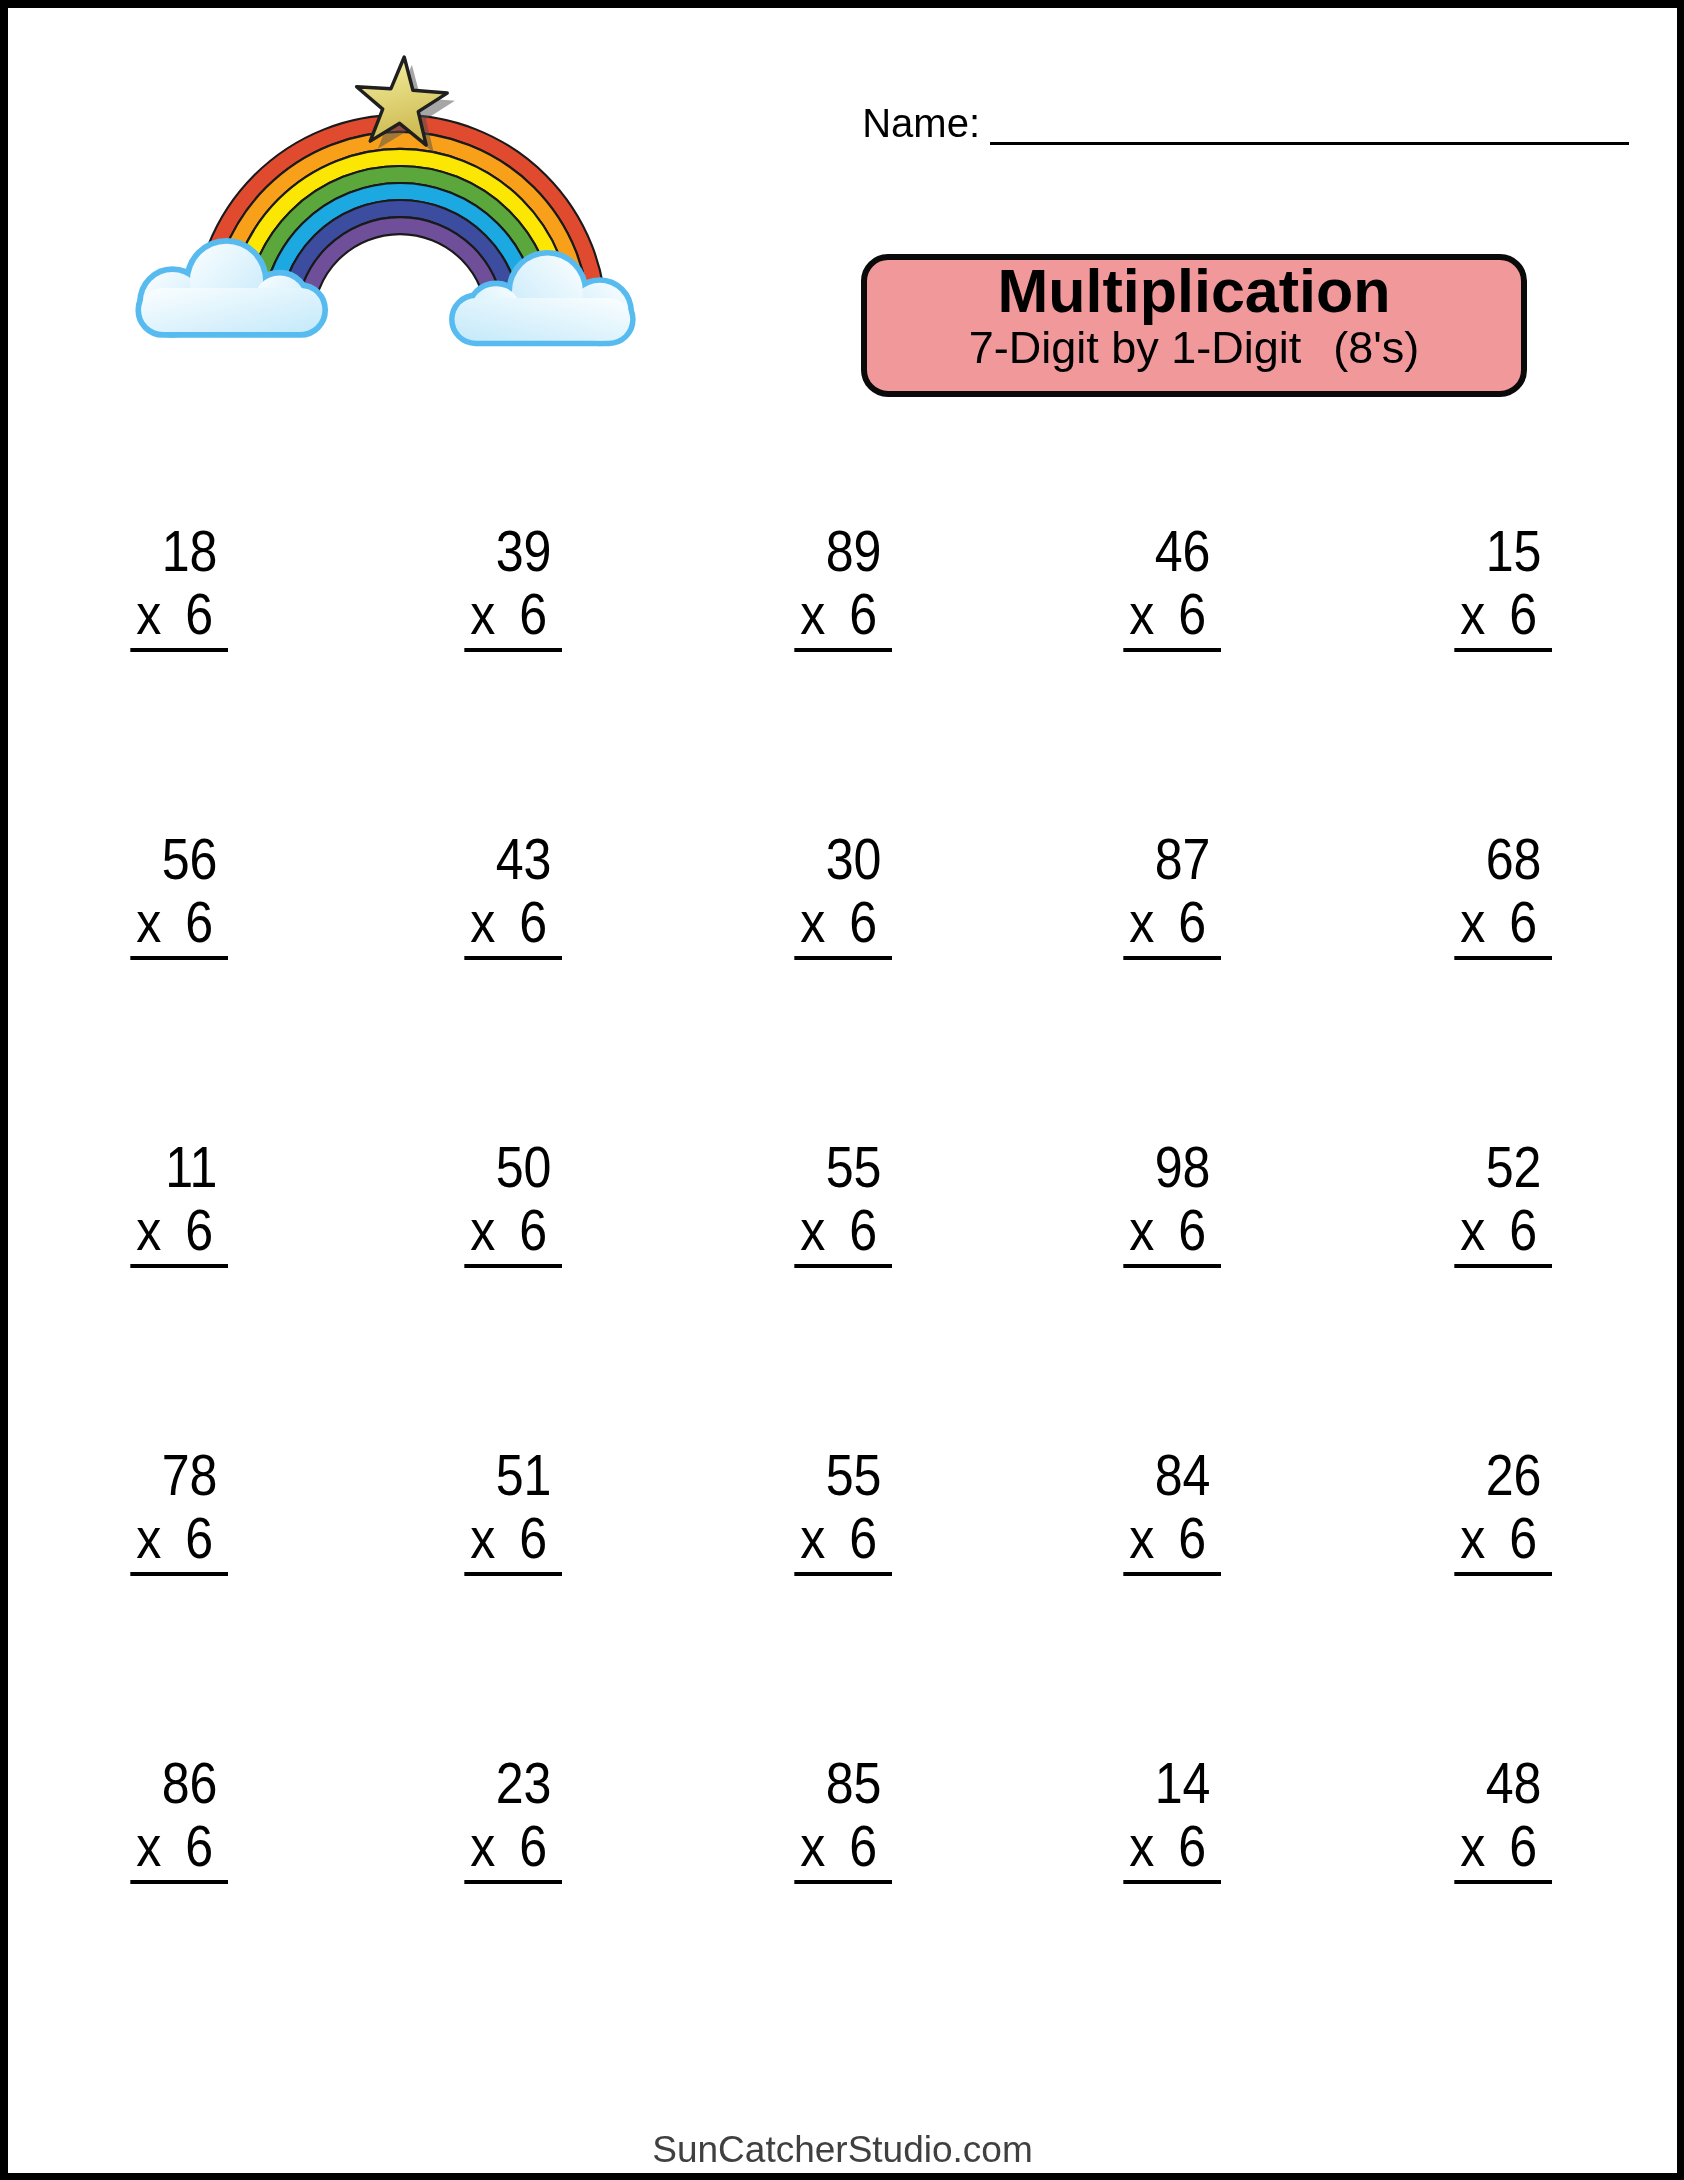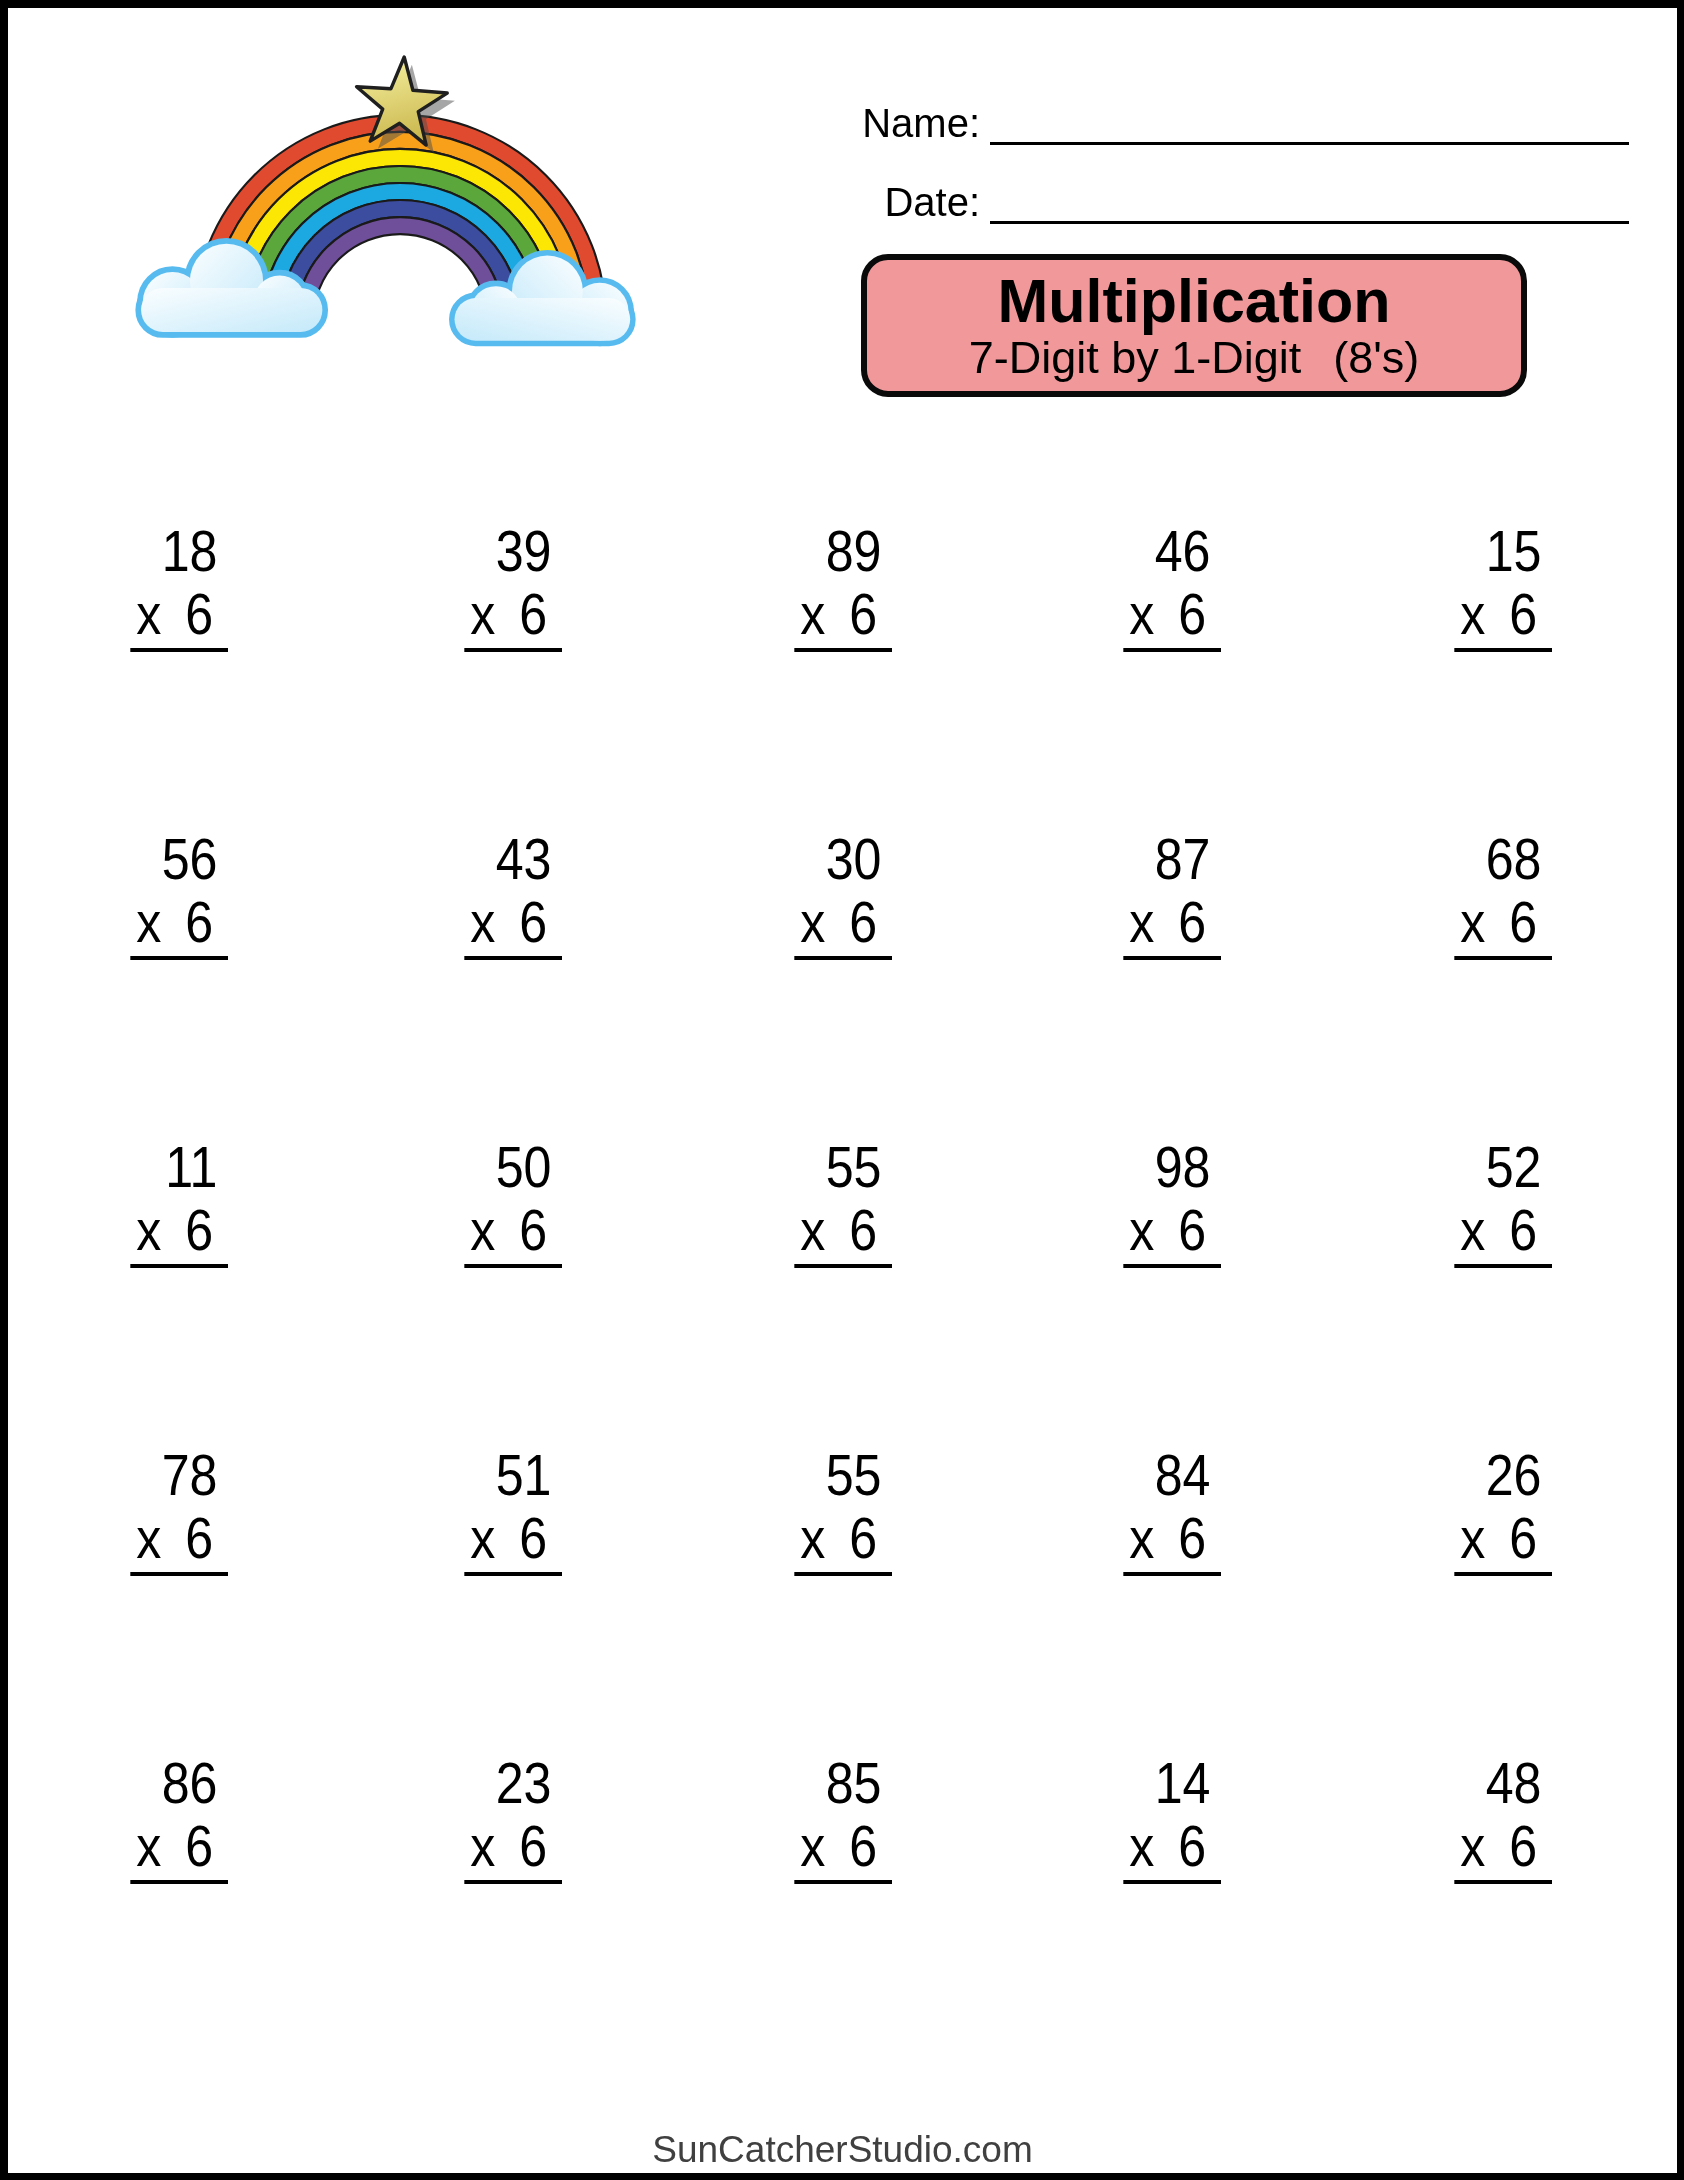--- a/index.html
+++ b/index.html
@@ -14,21 +14,21 @@
   
   .field-row{position:absolute;left:840px;width:781px;display:flex;align-items:flex-end;}
   .field-row .lbl{width:132px;text-align:right;font-size:40px;line-height:1;padding-bottom:1.7px;}
   .field-row .line{flex:1;margin-left:10.2px;border-bottom:3.4px solid #000;height:37px;}
   #name-row{top:95px;}
   #date-row{top:174px;}
   
   .title-box{
     position:absolute;left:853px;top:246px;width:666px;height:143px;box-sizing:border-box;
     border:6.8px solid #0a0a0a;border-radius:27px;
-    display:flex;flex-direction:column;align-items:center;justify-content:center;
+    display:flex;flex-direction:column;align-items:center;justify-content:flex-start;
   }
   .title-box .title{font-size:61px;font-weight:bold;line-height:1.02;letter-spacing:0px;}
   .title-box .subtitle{font-size:45px;line-height:1.05;margin-top:1.7px;}
   .title-box .subtitle .suffix{margin-left:32px;}
   
   .cell{position:absolute;width:111px;text-align:right;transform:scaleX(0.88);transform-origin:right top;}
   .cell .num{font-size:57px;line-height:1;padding-right:12px;white-space:nowrap;}
   .cell .mrow{display:flex;justify-content:space-between;font-size:57px;line-height:1;margin-top:6px;padding-left:6.8px;padding-right:17px;}
   .cell .rule{margin-top:5.1px;border-top:4.3px solid #000;height:0;}
   .cell .answer-space{height:102px;}
@@ -81,24 +81,20 @@
       <polygon points="0,-56 12.9,-17.8 53.3,-17.3 20.9,6.8 32.9,45.3 0,22 -32.9,45.3 -20.9,6.8 -53.3,-17.3 -12.9,-17.8" transform="translate(382,80) rotate(4)" fill="#4d4d4d" opacity="0.5"></polygon>
       <polygon points="0,-56 12.9,-17.8 53.3,-17.3 20.9,6.8 32.9,45.3 0,22 -32.9,45.3 -20.9,6.8 -53.3,-17.3 -12.9,-17.8" transform="translate(373,71) rotate(4)" fill="url(#starG)" stroke="#1f1f1f" stroke-width="4" stroke-linejoin="round"></polygon>
     </svg>
 
 
   <div class="field-row" id="name-row">
     <span class="lbl">Name:</span>
     <span class="line"></span>
   </div>
 
-  <div class="field-row" id="date-row">
-    <span class="lbl">Date:</span>
-    <span class="line"></span>
-  </div>
 
   <div class="title-box" style="background: rgb(240, 152, 154); border-color: rgb(10, 10, 10);">
     <div class="title">Multiplication</div>
     <div class="subtitle">
       <span>7-Digit by 1-Digit</span><span class="suffix">(8's)</span>
     </div>
   </div>
 
   <div id="grid">
       <div class="cell" style="left: 109px; top: 515px;">

